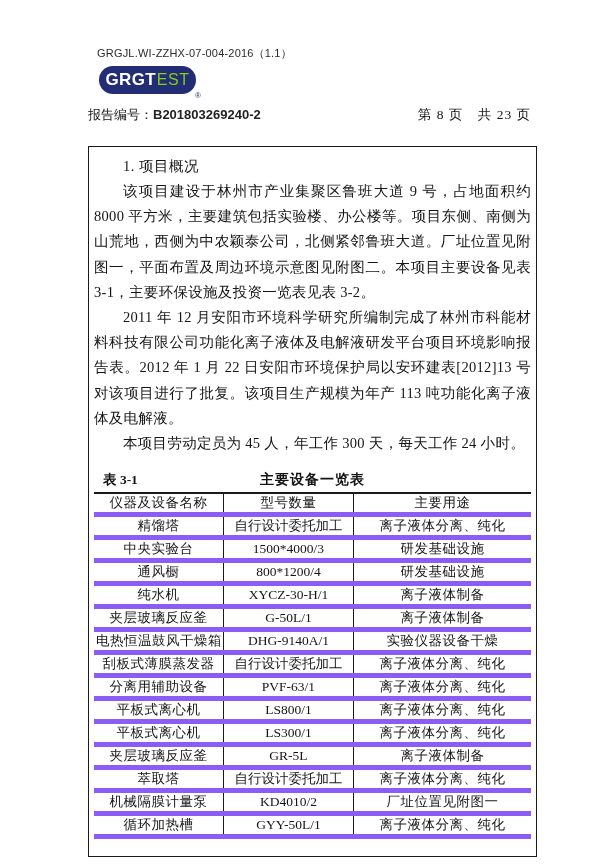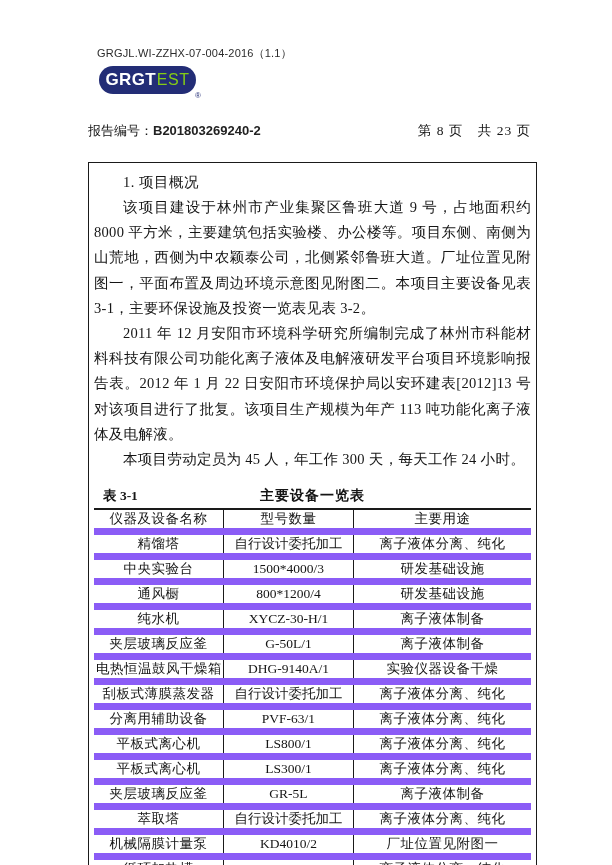--- a/index.html
+++ b/index.html
@@ -27,21 +27,21 @@
   }
   .logo-bold { font-weight:800; font-size:17px; color:#fff; letter-spacing:.3px; }
   .logo-light { font-weight:400; font-size:16px; color:#84cc16; letter-spacing:.5px; margin-left:1px; }
   .registered {
     display:block; text-align:right; margin:-3px 2px 0 0;
     font-size:8px; font-family:"Liberation Sans",sans-serif;
   }
 
   .report-row {
     display:flex; justify-content:space-between; align-items:flex-start;
-    margin-top:22px; padding-right:6px;
+    margin-top:6px; padding-right:6px;
   }
   .report-left { font-size:13px; }
   .report-number {
     font-family:"Liberation Sans","DejaVu Sans",sans-serif;
     font-weight:bold; font-size:13px; color:#222;
   }
   .page-info { font-size:13.5px; letter-spacing:1px; }
 
   
   .page-title { margin-top:15px; font-size:17.5px; font-weight:bold; letter-spacing:.5px; }
@@ -64,21 +64,21 @@
   .table-caption { position:relative; margin-top:15px; height:21px; }
   .caption-label { position:absolute; left:9px; top:0; font-weight:bold; font-size:13.5px; }
   .caption-title { display:block; text-align:center; font-weight:bold; font-size:14px; letter-spacing:1px; }
 
   
   table.equip {
     width:100%; border-collapse:collapse; table-layout:fixed;
     border-top:2.5px solid #1a1a1a; border-bottom:2.5px solid #1a1a1a;
   }
   table.equip th, table.equip td {
-    border-bottom:7px solid #8b5cf6;
+    border-bottom:5px solid #8b5cf6;
     height:20.4px; padding:0 2px;
     text-align:center; vertical-align:middle;
     font-weight:normal; font-size:13.5px; letter-spacing:.5px;
     overflow:hidden; white-space:nowrap;
   }
   table.equip th + th, table.equip td + td { border-left:1px solid #1a1a1a; }
   .col-name  { width:29.6%; }
   .col-model { width:29.8%; }
   .col-use   { width:40.6%; }
   table.equip td.model-cell {

